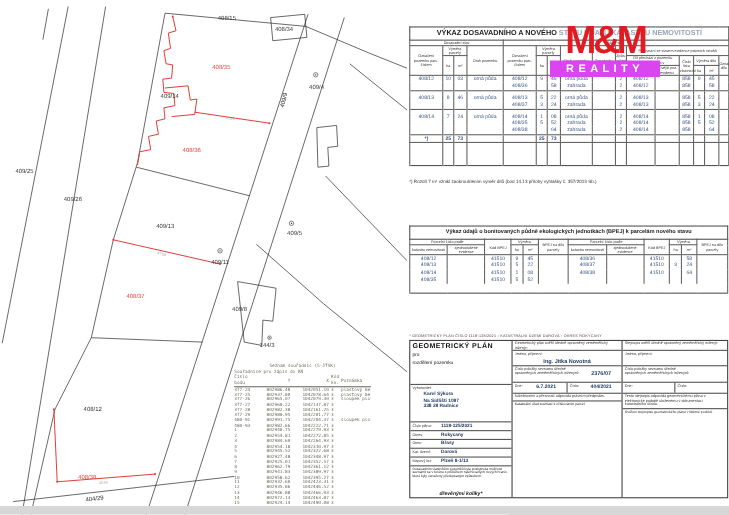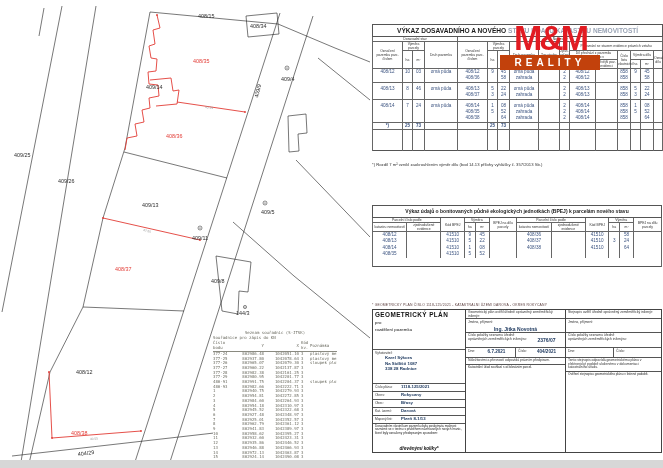--- a/index.html
+++ b/index.html
@@ -39,21 +39,21 @@
   tr.sep td{border-top:0.5px solid #666;height:3px;line-height:3px;}
   tr.sum td{border-top:0.5px solid #666;border-bottom:0.5px solid #666;font-weight:bold;}
   tr.tail td{height:10px;}
   td.r{text-align:right;}
   .footnote{font-size:4.2px;color:#333;margin-top:11px;}
 
   
   .logo{position:absolute;left:500px;top:20px;width:100px;z-index:5;text-align:center;}
   .logo .mm{font-weight:bold;font-size:34px;line-height:34px;letter-spacing:-3px;color:#e21b22;
             font-family:"Liberation Sans",sans-serif;transform:scaleY(1.05);}
-  .logo .reality{margin-top:1px;background:#c2410c;color:#fff;font-size:10px;line-height:15px;
+  .logo .reality{margin-top:1px;background:#d946ef;color:#fff;font-size:10px;line-height:15px;
                  height:15px;font-weight:bold;letter-spacing:4px;}
 
   
   .gp-note-top{position:absolute;left:372px;top:303px;font-size:3.4px;color:#5a3c3c;letter-spacing:0.2px;}
   .gp{position:absolute;left:372px;top:309px;width:288px;height:142px;border:1px solid #444;
       display:flex;font-size:3.4px;color:#333;}
   .gp .col{display:flex;flex-direction:column;}
   .gp .col.left{width:92px;border-right:1px solid #444;}
   .gp .col.mid{width:99px;border-right:1px solid #444;}
   .gp .col.right{flex:1;}

